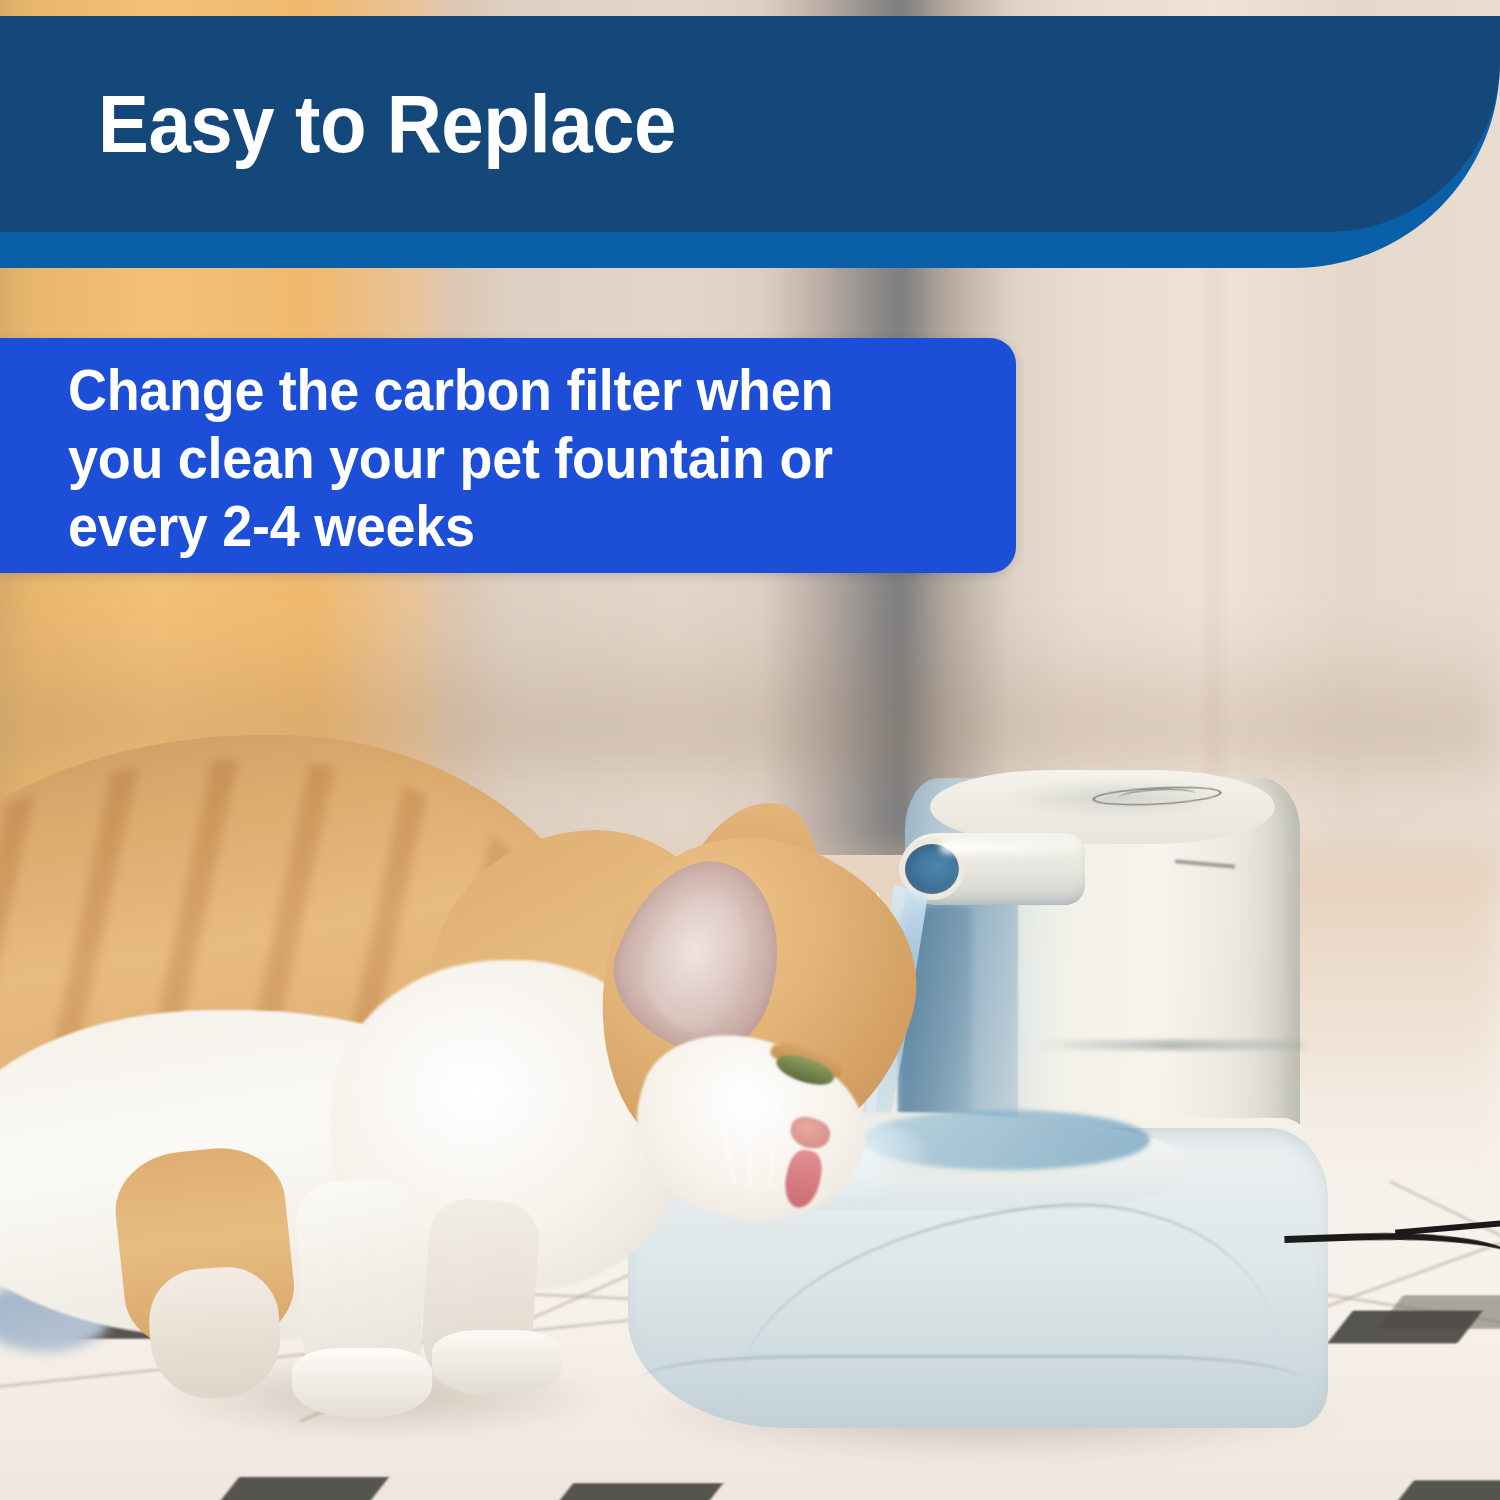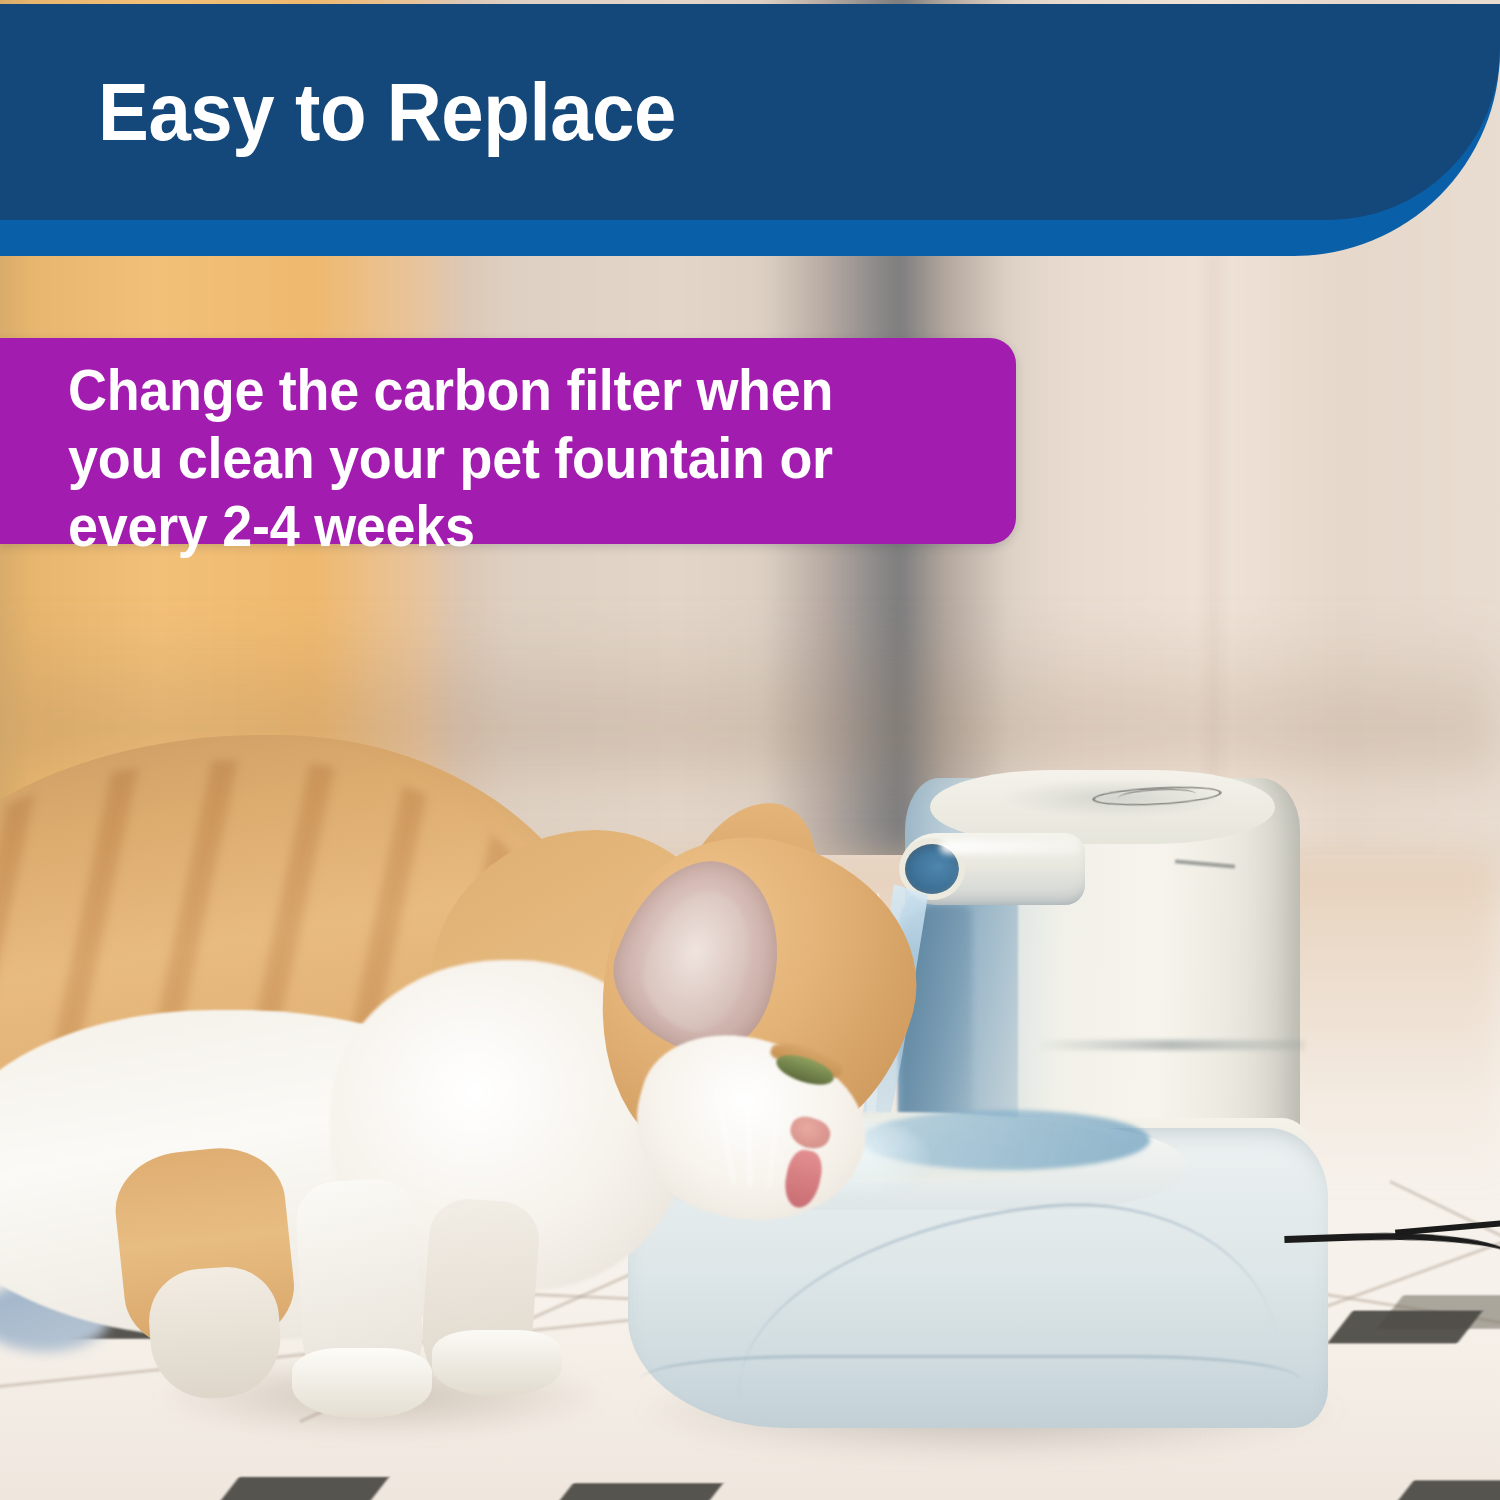--- a/index.html
+++ b/index.html
@@ -381,21 +381,21 @@
   }
   .blue-obj {
     position:absolute; left:-20px; top:1282px; width:130px; height:70px;
     background:linear-gradient(160deg, #9fb4c9, #b9c6d4);
     border-radius:46% 46% 50% 50%;
     filter:blur(6px);
   }
 
   
   .banner-wrap {
-    position:absolute; left:0; top:4px; width:1500px; height:265px;
+    position:absolute; left:0; top:16px; width:1500px; height:265px;
   }
   .banner-accent {
     position:absolute; left:0; top:0; width:1500px; height:252px;
     background:#0A60A8;
     border-bottom-right-radius:206px;
   }
   .banner {
     position:absolute; left:0; top:0; width:1500px; height:216px;
     background:#14487B;
     border-bottom-right-radius:172px;
@@ -408,22 +408,22 @@
     font-weight:700;
     letter-spacing:-0.5px;
     transform:scaleX(0.93);
     transform-origin:left center;
     white-space:nowrap;
   }
 
   
   .caption {
     position:absolute; left:0; top:338px;
-    width:1016px; height:206px;
-    background:#a21caf;
+    width:1016px; height:235px;
+    background:#1d4ed8;
     border-radius:0 26px 26px 0;
     box-shadow: 0 3px 10px rgba(40,60,70,0.18);
   }
   .caption-text {
     position:absolute; left:68px; top:18px;
     width:930px;
     color:#ffffff;
     font-size:58px;
     line-height:68px;
     font-weight:700;

